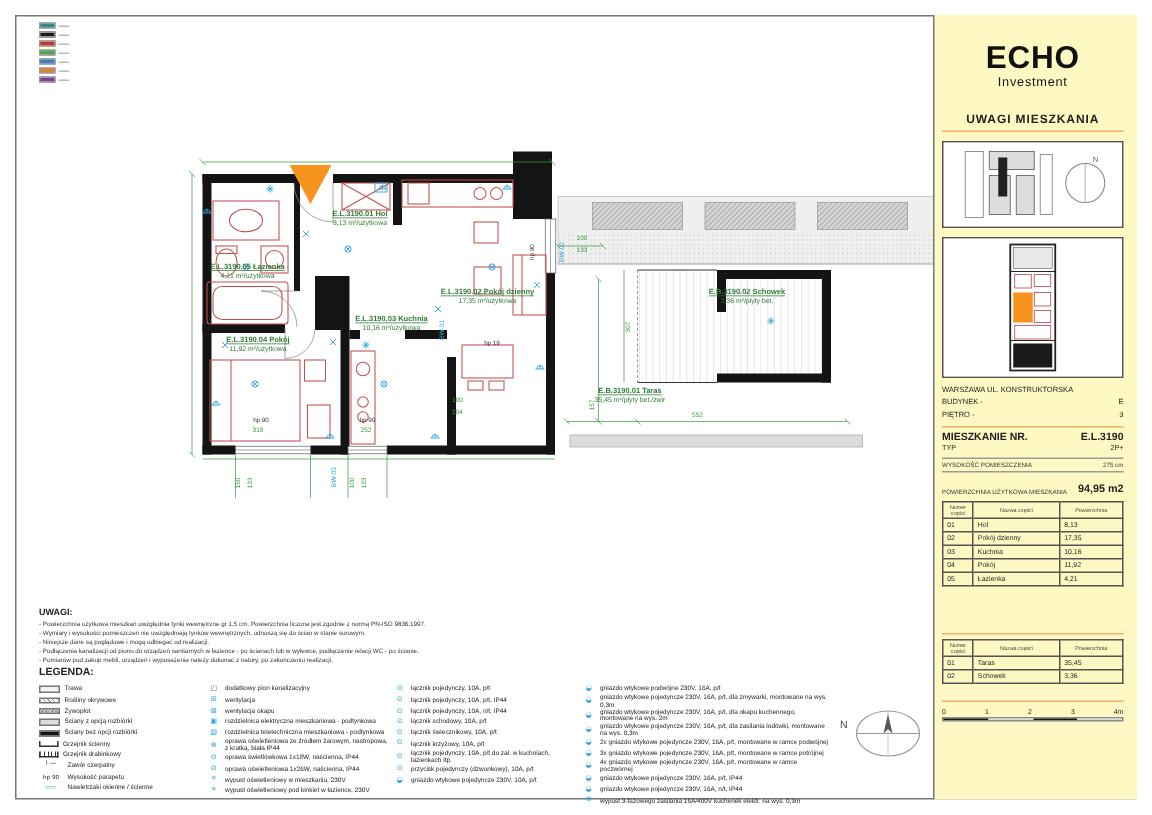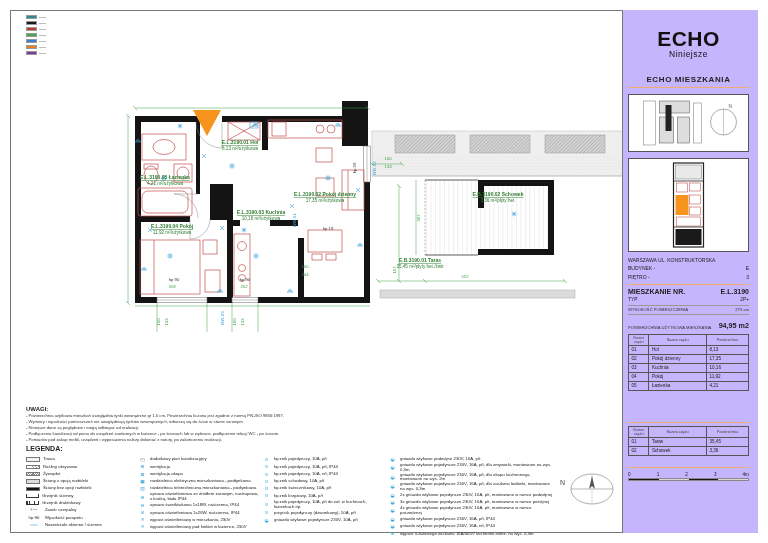--- a/index.html
+++ b/index.html
@@ -69,21 +69,21 @@
   [data-sym="lamp-wall26-icon"]::before{content:"⊘";font-size:4.8px;color:var(--elec)}
   [data-sym^="outlet"]::before{content:"✕";font-size:4.4px;color:var(--elec)}
   [data-sym^="switch"]::before,[data-sym^="button"]::before{content:"⊙";font-size:4.8px;color:var(--elec)}
   [data-sym^="socket"]::before{content:"◒";font-size:4.8px;color:var(--elec)}
   [data-sym^="power"]::before{content:"⊗";font-size:4.8px;color:var(--elec)}
 
   
   #north{position:absolute;left:552px;top:462px}
 
   
-  #panel{position:absolute;top:10px;left:622px;width:136px;height:523px;border-left:1px solid #777;background:#c4b5fd;padding:12px 9px 8px 5px}
+  #panel{position:absolute;top:10px;left:622px;width:136px;height:523px;border-left:1px solid #777;background:#fef9c3;padding:12px 9px 8px 5px}
   .logo{display:flex;flex-direction:column;align-items:center;margin-top:8px}
   .logo-main{font-size:21px;font-weight:900;letter-spacing:0.5px;color:#111;line-height:0.9}
   .logo-sub{font-size:8.5px;color:#111;letter-spacing:0.5px}
   .sheet-title{margin-top:16px;text-align:center;font-size:8px;font-weight:bold;letter-spacing:0.6px}
   hr.orange{border:none;border-top:1.4px solid var(--rule);margin:3px 0}
   hr.orange.thin{border-top-width:1px}
   .thumb{border:0.5px solid #555;background:#fff;margin-top:6px;position:relative}
   .addr{margin-top:4px;font-size:5px;line-height:1.7}
   .addr-row{display:flex;justify-content:space-between}
   .apt-head{display:flex;justify-content:space-between;align-items:baseline;margin-top:3px;font-size:7px;font-weight:bold}
@@ -568,24 +568,24 @@
     <ellipse cx="40" cy="27" rx="21" ry="15" fill="none" stroke="#999" stroke-width="0.8"></ellipse>
     <line x1="19" y1="27" x2="61" y2="27" stroke="#999" stroke-width="0.7"></line>
     <line x1="40" y1="12" x2="40" y2="42" stroke="#bbb" stroke-width="0.5"></line>
     <polygon points="40,14 43,27 40,24 37,27" fill="#555"></polygon>
     <text x="8" y="23" font-size="7" fill="#444">N</text>
   </svg>
 
   <div id="panel">
     <div class="logo">
       <div class="logo-main">ECHO</div>
-      <div class="logo-sub">Niniejsze</div>
-    </div>
-
-    <div class="sheet-title">ECHO MIESZKANIA</div>
+      <div class="logo-sub">Investment</div>
+    </div>
+
+    <div class="sheet-title">UWAGI MIESZKANIA</div>
     <hr class="orange">
 
     <div class="thumb" style="height:58px">
       <svg width="100%" height="100%" viewBox="0 0 118 56">
         <rect x="0" y="0" width="118" height="56" fill="#fff"></rect>
         <rect x="14" y="6" width="12" height="44" fill="none" stroke="#888" stroke-width="0.6"></rect>
         <rect x="30" y="6" width="30" height="12" fill="#ddd" stroke="#666" stroke-width="0.6"></rect>
         <rect x="30" y="22" width="14" height="26" fill="#ddd" stroke="#666" stroke-width="0.6"></rect>
         <rect x="48" y="22" width="12" height="26" fill="#ddd" stroke="#666" stroke-width="0.6"></rect>
         <rect x="36" y="10" width="6" height="26" fill="#222"></rect>

